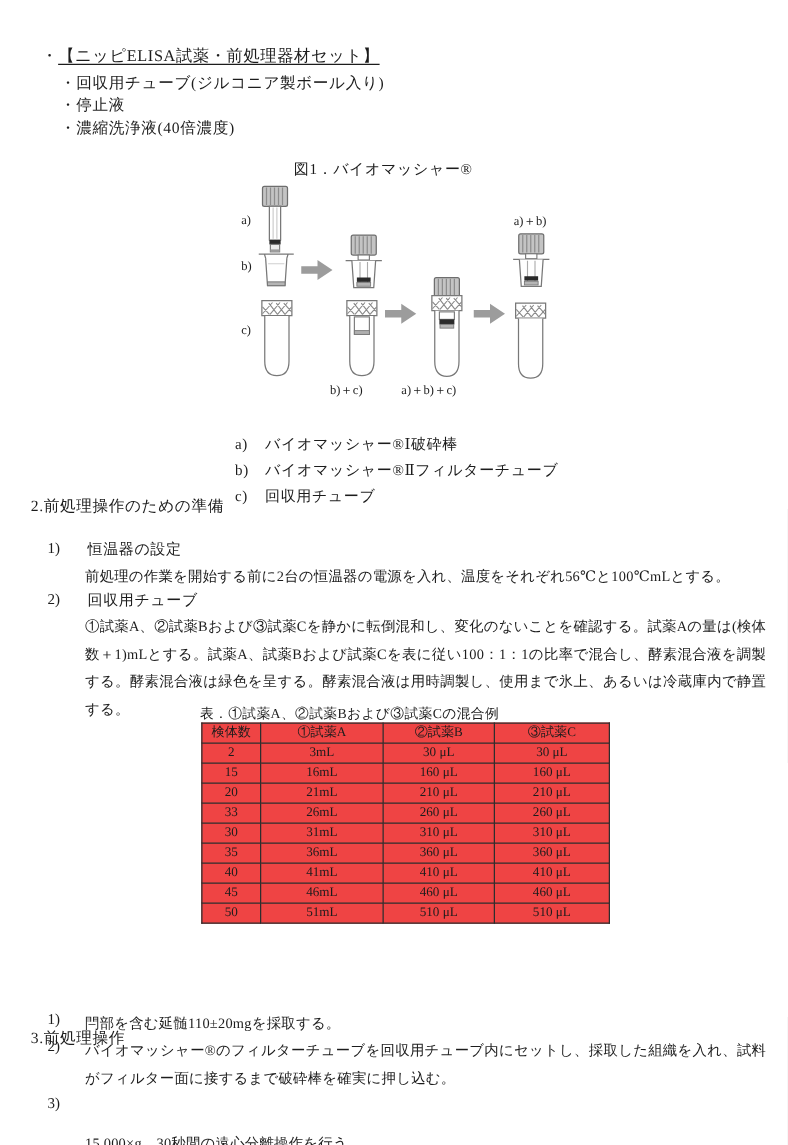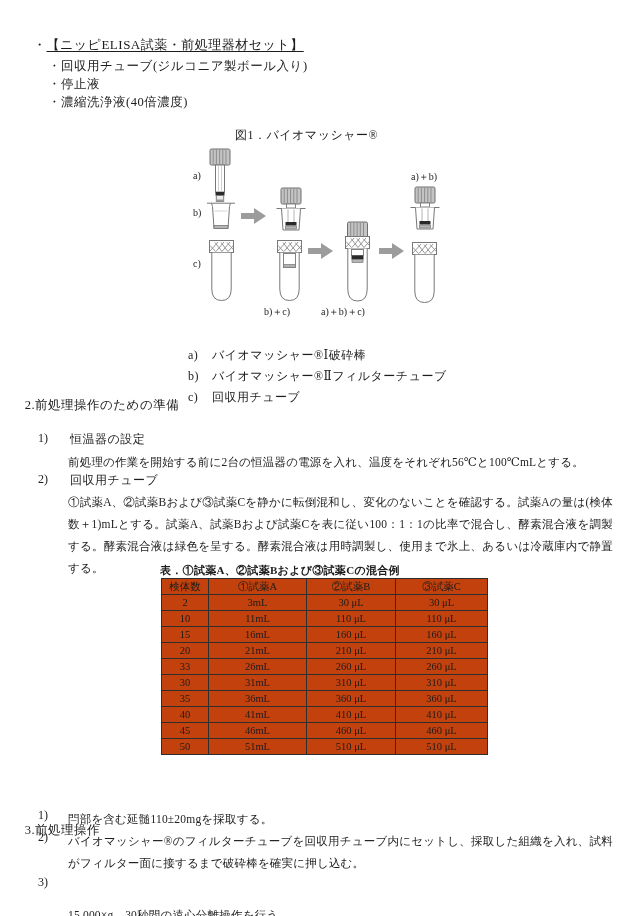--- a/index.html
+++ b/index.html
@@ -25,21 +25,21 @@
   .sec-head { font-size:12.5px; letter-spacing:0.5px;text-align:right; }
   .sec-num { display:inline-block; width:22px; }
   .item-num { font-size:12px; }
   .item-head { font-size:12px; letter-spacing:0.5px; }
   .item-body {
     width:545px; font-size:11.5px; line-height:22px;
     text-align:justify; letter-spacing:0.2px;
   }
 
   .tbl-caption { font-size:11px; letter-spacing:0.3px; }
-  table.mix { border-collapse:collapse; table-layout:fixed; font-size:10.5px; background:#c2410c; }
+  table.mix { border-collapse:collapse; table-layout:fixed; font-size:10.5px; background:#ef4444; }
   table.mix th, table.mix td {
     border:1px solid #2e2e2e; text-align:center; vertical-align:middle;
     font-weight:normal; padding:0; height:15px; line-height:15px; overflow:hidden;
   }
 </style>
 </head>
 <body>
 
 <div class="page">
 
@@ -149,21 +149,21 @@
   </div>
 
   <div class="abs item-num" style="left:38px; top:431px;">1)</div>
   <div class="abs item-head" style="left:70px; top:431px;">恒温器の設定</div>
   <div class="abs item-body" style="left:68px; top:451px;">前処理の作業を開始する前に2台の恒温器の電源を入れ、温度をそれぞれ56℃と100℃mLとする。</div>
 
   <div class="abs item-num" style="left:38px; top:472px;">2)</div>
   <div class="abs item-head" style="left:70px; top:472px;">回収用チューブ</div>
   <div class="abs item-body" style="left:68px; top:491px;">①試薬A、②試薬Bおよび③試薬Cを静かに転倒混和し、変化のないことを確認する。試薬Aの量は(検体数＋1)mLとする。試薬A、試薬Bおよび試薬Cを表に従い100：1：1の比率で混合し、酵素混合液を調製する。酵素混合液は緑色を呈する。酵素混合液は用時調製し、使用まで氷上、あるいは冷蔵庫内で静置する。</div>
 
-  <div class="abs tbl-caption" style="left:160px; top:563px;font-weight:bold;">表．①試薬A、②試薬Bおよび③試薬Cの混合例</div>
+  <div class="abs tbl-caption" style="left:160px; top:563px;">表．①試薬A、②試薬Bおよび③試薬Cの混合例</div>
   <table class="mix abs" style="left:161px; top:578px;">
     <colgroup>
       <col style="width:47px">
         <col style="width:98px">
         <col style="width:89px">
         <col style="width:92px">
     </colgroup>
     <thead>
       <tr>
         <th>検体数</th>
@@ -173,26 +173,20 @@
       </tr>
     </thead>
     <tbody>
         <tr>
           <td>2</td>
           <td>3mL</td>
           <td>30 μL</td>
           <td>30 μL</td>
         </tr>
         <tr>
-          <td>10</td>
-          <td>11mL</td>
-          <td>110 μL</td>
-          <td>110 μL</td>
-        </tr>
-        <tr>
           <td>15</td>
           <td>16mL</td>
           <td>160 μL</td>
           <td>160 μL</td>
         </tr>
         <tr>
           <td>20</td>
           <td>21mL</td>
           <td>210 μL</td>
           <td>210 μL</td>

